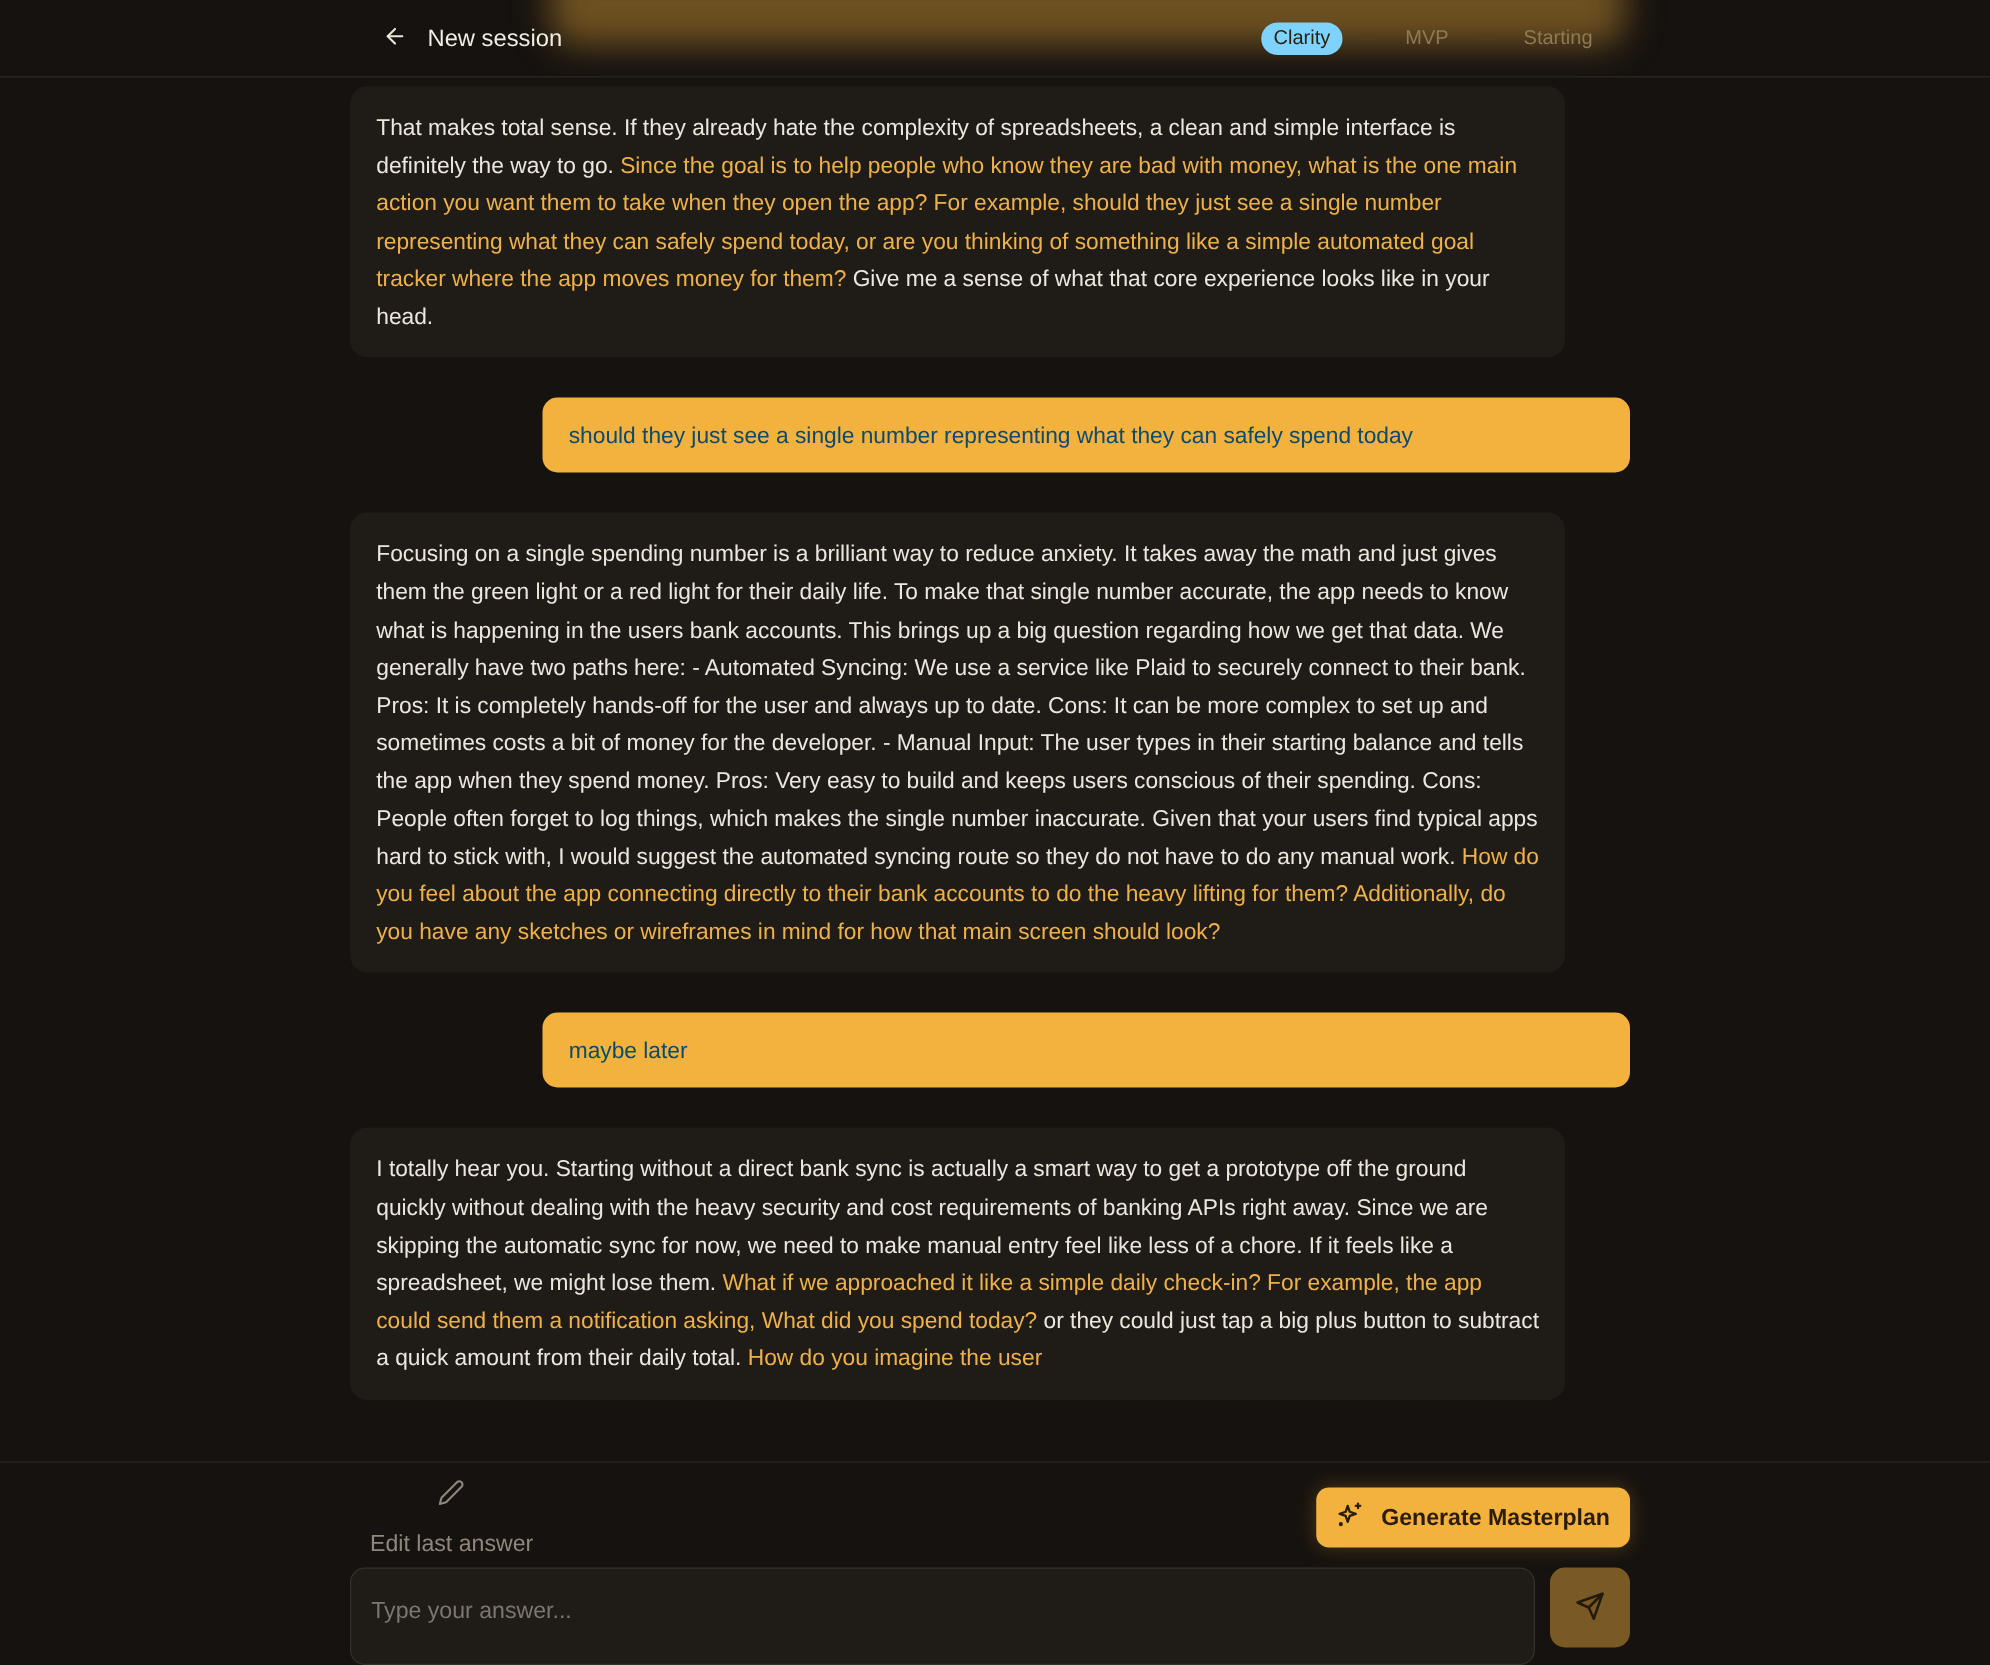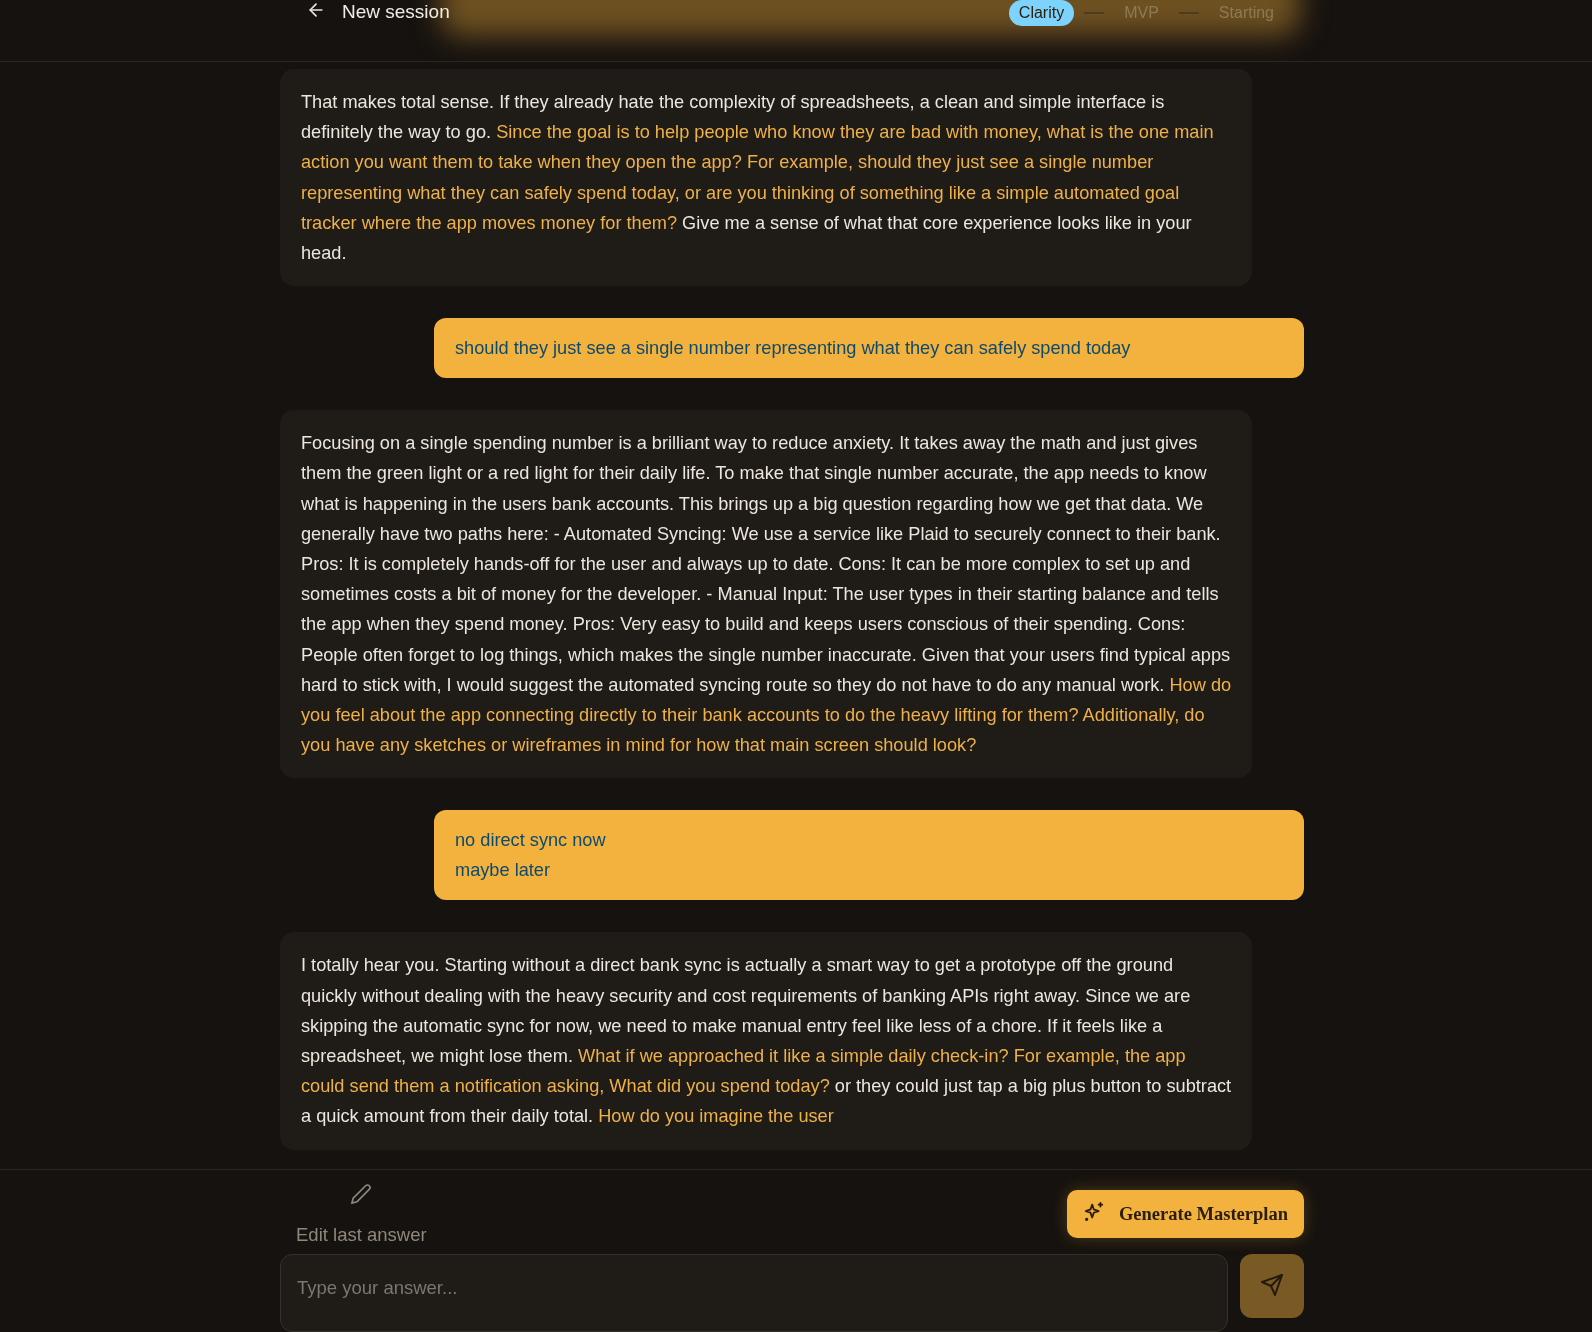--- a/index.html
+++ b/index.html
@@ -19,21 +19,21 @@
     overflow: hidden;
   }
   .header-glow {
     position: absolute; left: 440px; top: -30px; width: 860px; height: 66px;
     background: #6e5121;
     filter: blur(14px);
     border-radius: 20px;
   }
   .header-inner {
     position: absolute; left: 306px; right: 306px; top: 0; height: 44px;
-    display: flex; align-items: flex-start; justify-content: space-between;
+    display: flex; align-items: flex-end; justify-content: space-between;
   }
   .back {
     display: flex; align-items: center; gap: 16px; cursor: pointer;
   }
   .back svg { width: 20px; height: 20px; }
   .title { font-size: 19px; color: #f1ece3; }
   .steps { display: flex; align-items: center; gap: 10px; margin-right: 2px; }
   .step { font-size: 16px; color: #8f7a56; padding: 4px 10px; border-radius: 14px; }
   .step.active { background: #7dd3fc; color: #2a1d0a; }
   .step-sep { width: 20px; height: 2px; background: #4e3c1e; }
@@ -79,21 +79,20 @@
     height: 48px; margin-top: 20px;
   }
   .edit-btn { display: flex; align-items: center; gap: 14px; padding-left: 16px; cursor: pointer; color: #8f877c; font-size: 18.5px; flex-direction: column; }
   .edit-btn svg { width: 22px; height: 22px; }
   .gen-btn {
     display: flex; align-items: center; gap: 14px;
     background: #f3b23d; color: #2a1d0a; font-weight: bold;
     font-size: 18.5px; height: 48px; padding: 0 16px 0 16px;
     border-radius: 10px; border: none; cursor: pointer;
     box-shadow: 0 0 16px rgba(243,178,61,0.25);
-    font-family: Liberation Serif, serif;
   }
   .gen-btn svg { width: 22px; height: 22px; }
   .input-row { display: flex; gap: 12px; margin-top: 16px; }
   .answer-input {
     width: 950px; height: 78px;
     background: #1f1b17; border: 1px solid #36302a;
     border-radius: 12px;
     color: #ece6dc; font-size: 18.5px;
     padding: 22px 16px;
     font-family: "Liberation Sans", "DejaVu Sans", sans-serif;
@@ -143,21 +142,20 @@
 
       <div class="msg-user">
         <div>should they just see a single number representing what they can safely spend today</div>
       </div>
 
       <div class="msg-ai">
         <span>Focusing on a single spending number is a brilliant way to reduce anxiety. It takes away the math and just gives them the green light or a red light for their daily life. To make that single number accurate, the app needs to know what is happening in the users bank accounts. This brings up a big question regarding how we get that data. We generally have two paths here: - Automated Syncing: We use a service like Plaid to securely connect to their bank. Pros: It is completely hands-off for the user and always up to date. Cons: It can be more complex to set up and sometimes costs a bit of money for the developer. - Manual Input: The user types in their starting balance and tells the app when they spend money. Pros: Very easy to build and keeps users conscious of their spending. Cons: People often forget to log things, which makes the single number inaccurate. Given that your users find typical apps hard to stick with, I would suggest the automated syncing route so they do not have to do any manual work. </span><span class="hl">How do you feel about the app connecting directly to their bank accounts to do the heavy lifting for them? Additionally, do you have any sketches or wireframes in mind for how that main screen should look?</span>
       </div>
 
       <div class="msg-user">
-        <div>no direct sync now</div>
         <div>maybe later</div>
       </div>
 
       <div class="msg-ai">
         <span>I totally hear you. Starting without a direct bank sync is actually a smart way to get a prototype off the ground quickly without dealing with the heavy security and cost requirements of banking APIs right away. Since we are skipping the automatic sync for now, we need to make manual entry feel like less of a chore. If it feels like a spreadsheet, we might lose them. </span><span class="hl">What if we approached it like a simple daily check-in? For example, the app could send them a notification asking, What did you spend today?</span><span> or they could just tap a big plus button to subtract a quick amount from their daily total. </span><span class="hl">How do you imagine the user</span>
       </div>
 
     </div>
   </main>
 

